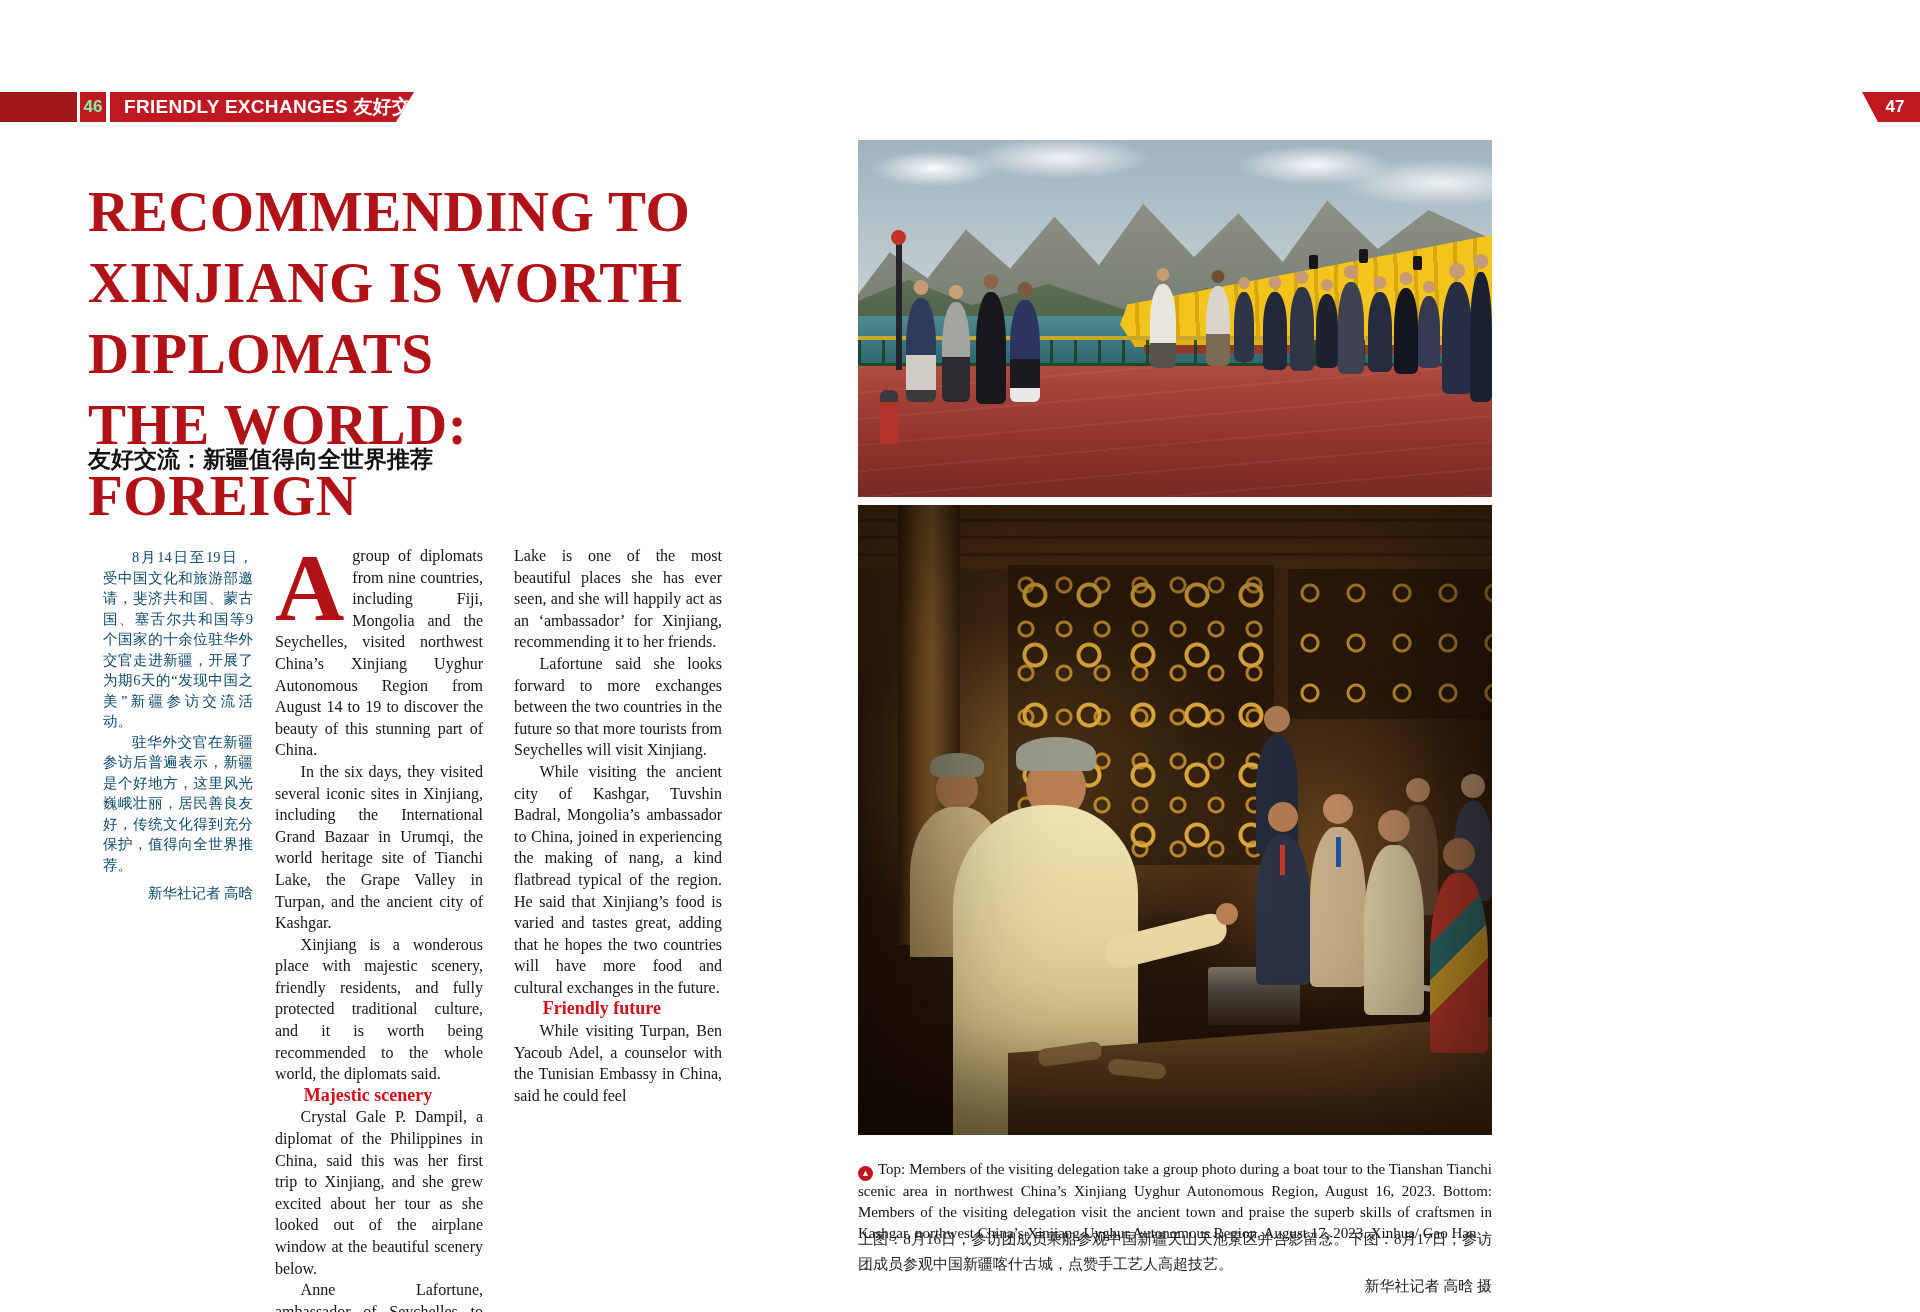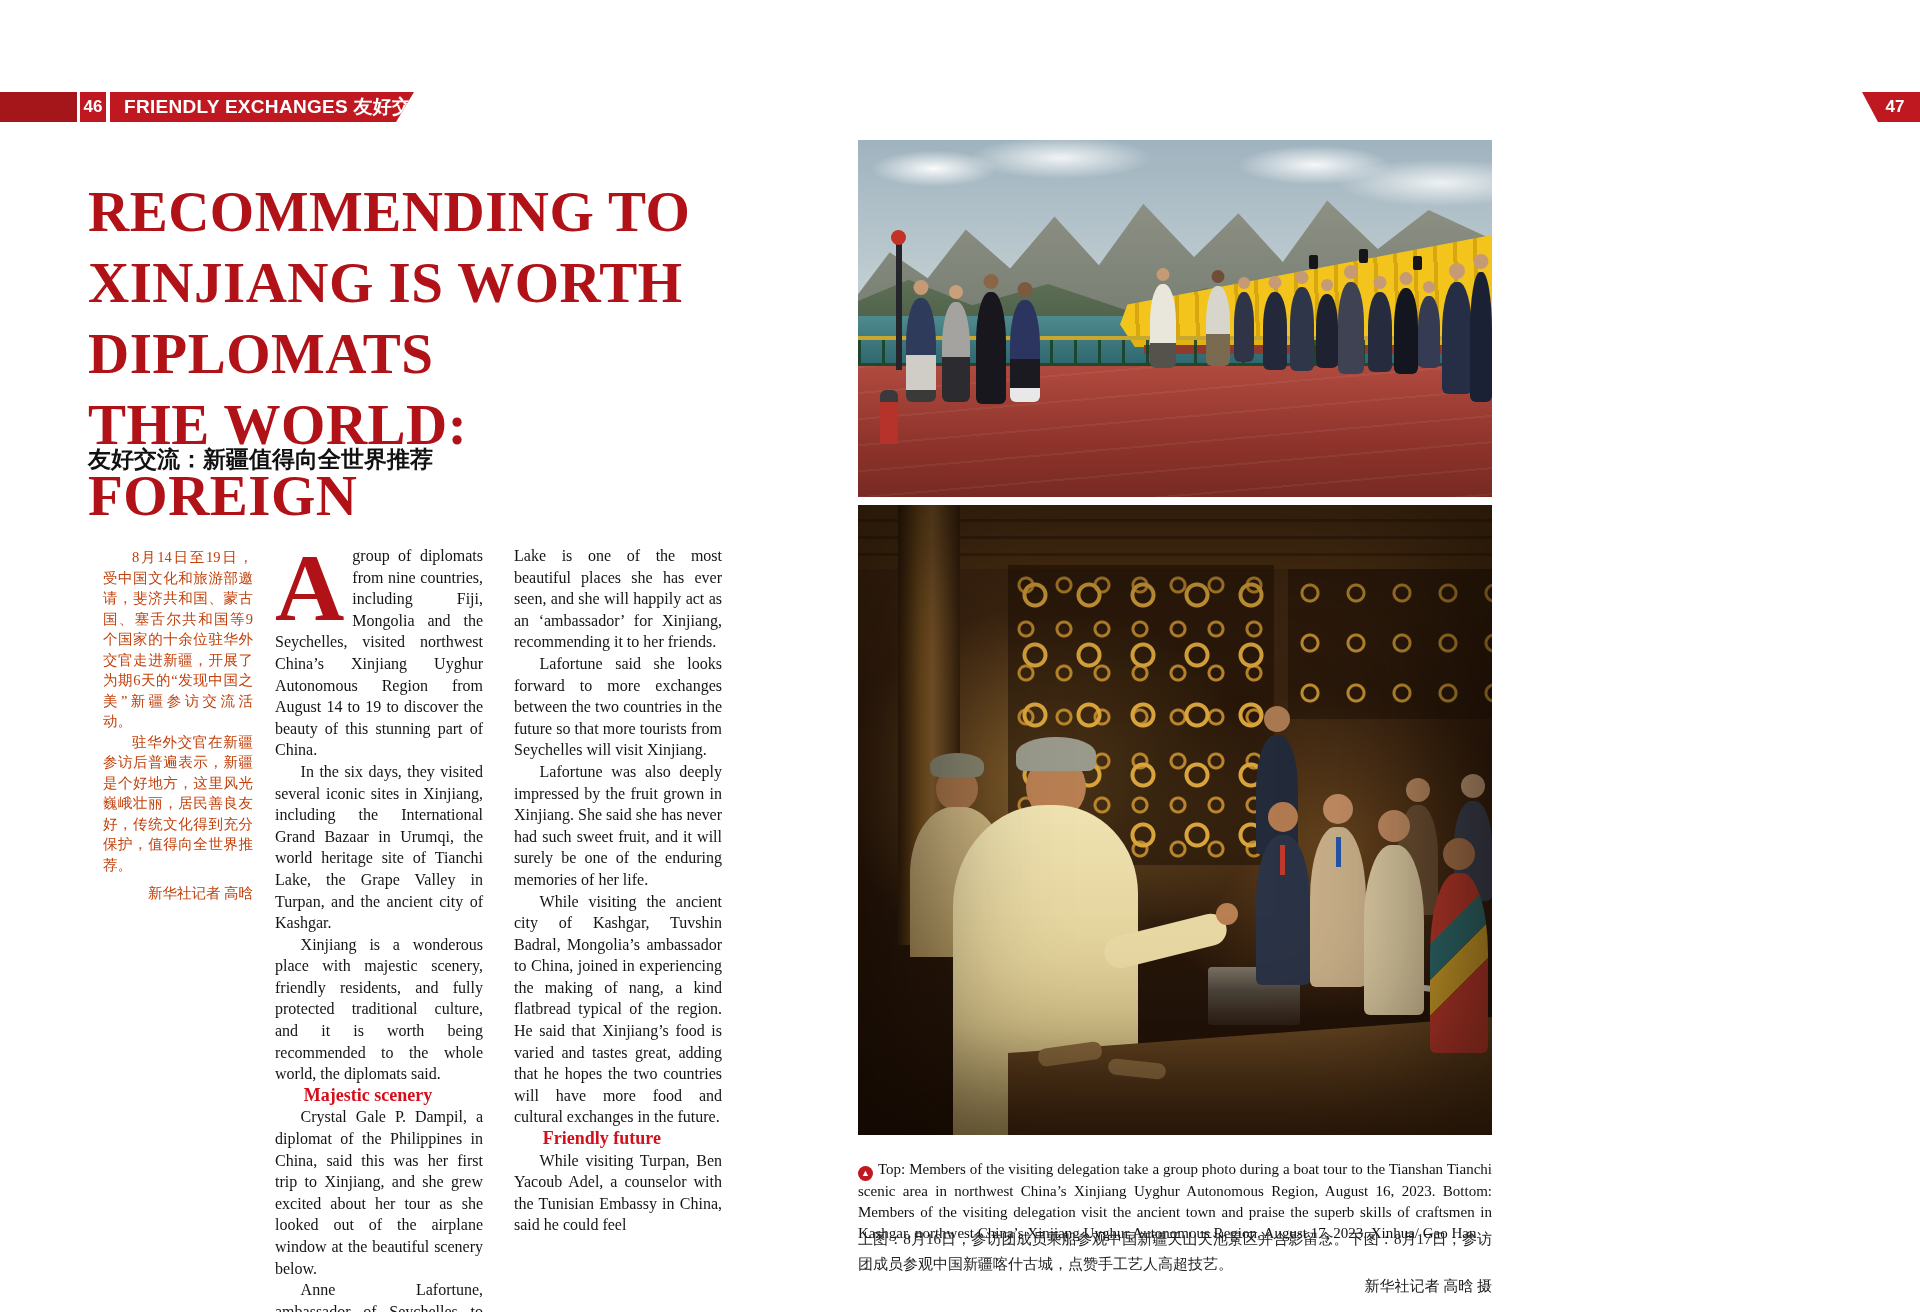--- a/index.html
+++ b/index.html
@@ -3,39 +3,39 @@
 <meta charset="utf-8">
 <style>
   html,body{margin:0;padding:0;background:#777;}
   #spread{
     position:relative;width:1920px;height:1312px;background:#ffffff;
     font-family:"Liberation Serif", serif;color:#1a1a1a;overflow:hidden;
   }
   
   .hdr-strip{position:absolute;left:0;top:92px;width:77px;height:30px;background:#a5161b;}
   .hdr-folio{position:absolute;left:80px;top:92px;width:26px;height:30px;background:#c01820;
-    color:#ffffff;font-family:"Liberation Sans",sans-serif;font-weight:bold;font-size:17px;
+    color:#86efac;font-family:"Liberation Sans",sans-serif;font-weight:bold;font-size:17px;
     display:flex;align-items:center;justify-content:center;}
   .hdr-banner{position:absolute;left:110px;top:92px;width:304px;height:30px;background:#c01820;
     clip-path:polygon(0 0,100% 0,calc(100% - 18px) 100%,0 100%);
     color:#fff;font-family:"Liberation Sans",sans-serif;font-weight:bold;font-size:19px;
     line-height:30px;padding-left:14px;box-sizing:border-box;letter-spacing:.3px;}
   .hdr-folio-r{position:absolute;right:0;top:92px;width:58px;height:30px;background:#c01820;
     clip-path:polygon(0 0,100% 0,100% 100%,16px 100%);
     color:#fff;font-family:"Liberation Sans",sans-serif;font-weight:bold;font-size:17px;
     display:flex;align-items:center;justify-content:center;padding-left:8px;box-sizing:border-box;}
   
   .headline{position:absolute;left:88px;top:138px;width:640px;color:#b01218;
     font-weight:bold;font-size:57px;line-height:71px;letter-spacing:.5px;}
   .headline span{display:block;}
   .subtitle-cn{position:absolute;left:88px;top:444px;font-family:"Liberation Sans",sans-serif;
     font-weight:bold;font-size:23px;color:#111;}
   
   .cn-col{position:absolute;left:103px;top:547px;width:150px;font-size:14.5px;line-height:20.5px;
-    text-align:justify;color:#c2410c;}
+    text-align:justify;color:#0c4a6e;}
   .cn-col p{margin:0;text-indent:2em;}
   .cn-col .byline{text-align:right;text-indent:0;margin-top:8px;}
   
   .col{position:absolute;top:545px;width:208px;font-size:16px;line-height:21.6px;
     text-align:justify;color:#141414;}
   .col-1{left:275px;}
   .col-2{left:514px;}
   .col p{margin:0;text-indent:1.6em;}
   .col p.first{text-indent:0;}
   .dropcap{float:left;color:#b01218;font-weight:bold;font-size:96px;line-height:78px;
@@ -157,21 +157,20 @@
     <p>In the six days, they visited several iconic sites in Xinjiang, including the International Grand Bazaar in Urumqi, the world heritage site of Tianchi Lake, the Grape Valley in Turpan, and the ancient city of Kashgar.</p>
     <p>Xinjiang is a wonderous place with majestic scenery, friendly residents, and fully protected traditional culture, and it is worth being recommended to the whole world, the diplomats said.</p>
     <p class="subhead">Majestic scenery</p>
     <p>Crystal Gale P. Dampil, a diplomat of the Philippines in China, said this was her first trip to Xinjiang, and she grew excited about her tour as she looked out of the airplane window at the beautiful scenery below.</p>
     <p>Anne Lafortune, ambassador of Seychelles to China, said Tianchi</p>
   </div>
 
   <div class="col col-2">
     <p class="first">Lake is one of the most beautiful places she has ever seen, and she will happily act as an ‘ambassador’ for Xinjiang, recommending it to her friends.</p>
     <p>Lafortune said she looks forward to more exchanges between the two countries in the future so that more tourists from Seychelles will visit Xinjiang.</p>
-    <p>Lafortune was also deeply impressed by the fruit grown in Xinjiang. She said she has never had such sweet fruit, and it will surely be one of the enduring memories of her life.</p>
     <p>While visiting the ancient city of Kashgar, Tuvshin Badral, Mongolia’s ambassador to China, joined in experiencing the making of nang, a kind flatbread typical of the region. He said that Xinjiang’s food is varied and tastes great, adding that he hopes the two countries will have more food and cultural exchanges in the future.</p>
     <p class="subhead">Friendly future</p>
     <p>While visiting Turpan, Ben Yacoub Adel, a counselor with the Tunisian Embassy in China, said he could feel</p>
   </div>
 
   <div class="photo photo-top">
     <div class="layer p1-sky"></div>
     <div class="layer p1-mfar"></div>
     <div class="layer p1-mnear"></div>
     <div class="layer p1-lake"></div>

